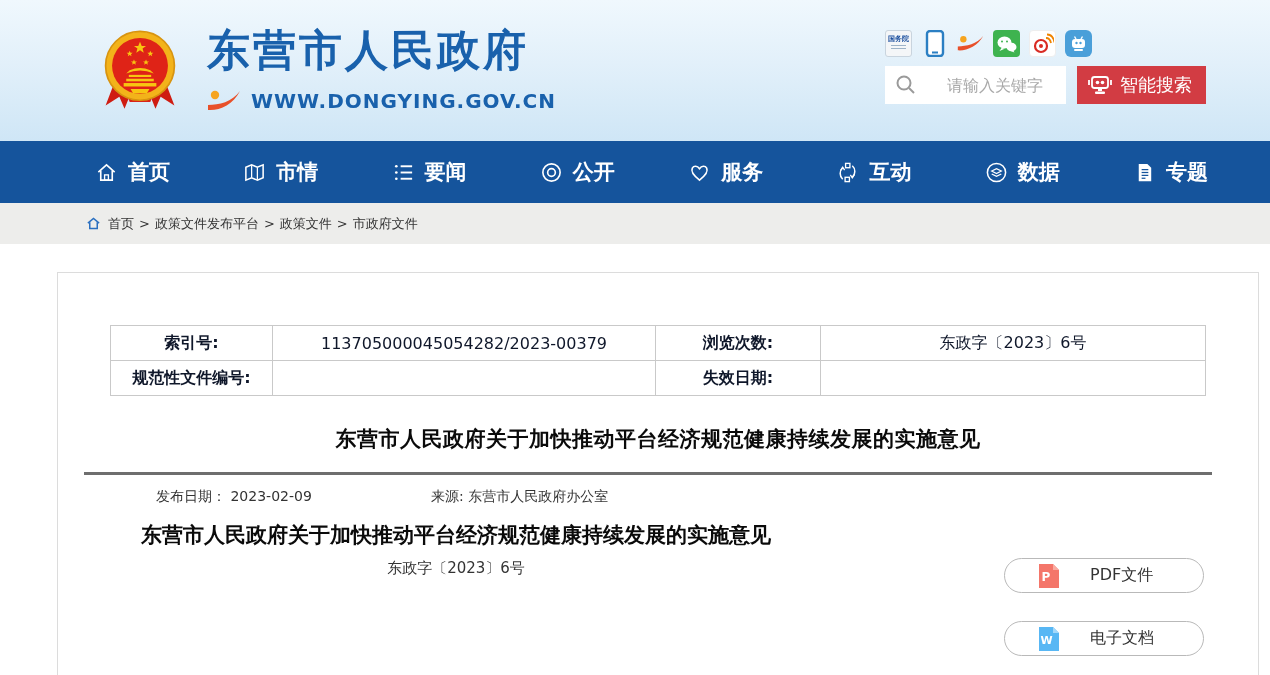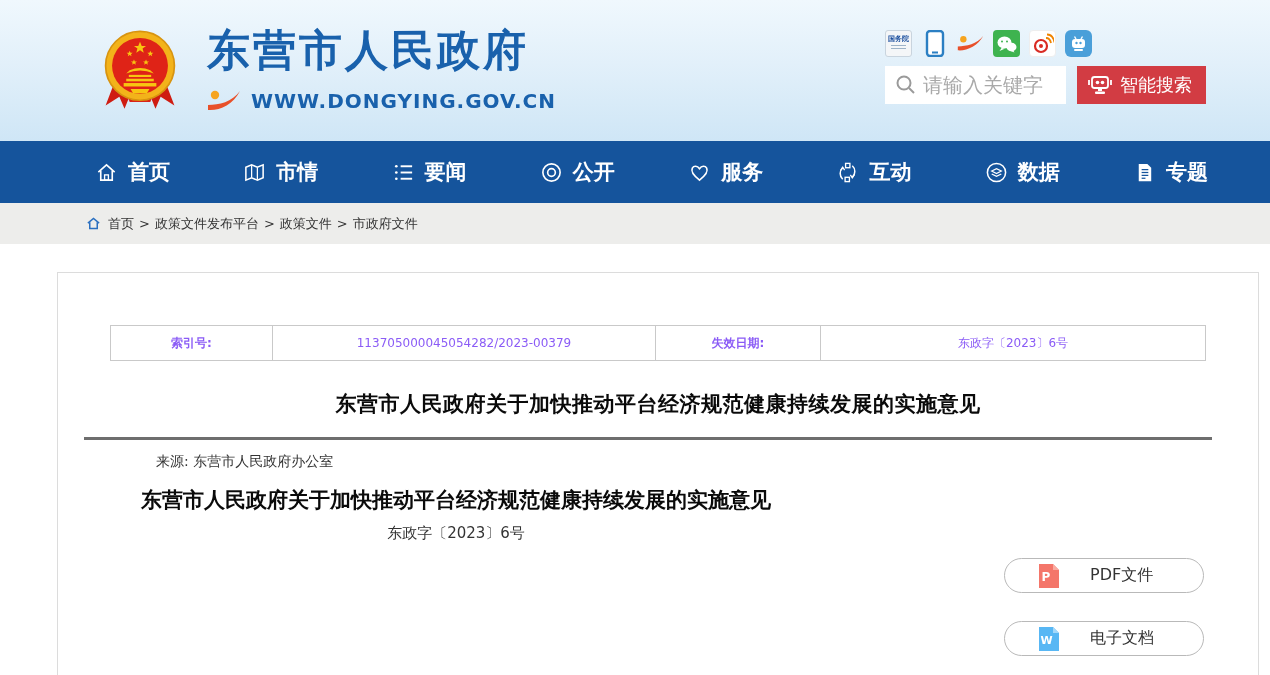--- a/index.html
+++ b/index.html
@@ -21,42 +21,42 @@
 
   .quick-icons { position:absolute; left:885px; top:30px; display:flex; gap:9px; align-items:center; }
   .qicon { width:27px; height:27px; border-radius:4px; cursor:pointer; display:flex; align-items:center; justify-content:center; overflow:hidden; }
   .qicon-sc { background:#f4f6f8; border:1px solid #c9d4de; border-radius:3px; flex-direction:column; }
   .qicon-sc .sc-txt { font-size:7px; font-weight:bold; color:#1a4e9e; line-height:1; }
   .sc-lines { width:15px; height:6px; margin-top:2px;
     background:repeating-linear-gradient(180deg,#9db3c8 0 1px,transparent 1px 3px); }
 
   .search-row { position:absolute; left:885px; top:66px; display:flex; align-items:center; }
   .search-box { position:relative; width:181px; height:38px; background:#fff; }
-  .search-box input { width:100%; height:100%; border:none; outline:none; padding:0 8px 0 38px; font-size:20px; color:#333; background:transparent; font-family:inherit; }
+  .search-box input { width:100%; height:100%; border:none; outline:none; padding:0 8px 0 38px; font-size:16px; color:#333; background:transparent; font-family:inherit;margin-left:24px; }
   .search-box input::placeholder { color:#a9a9a9; }
   .mag { position:absolute; left:10px; top:8px; }
   .search-btn { width:100px; height:38px; background:#d23c43; color:#fff; font-size:18px; border:none; cursor:pointer; font-family:inherit; }
   .smart-btn { margin-left:11px; height:38px; background:#d23c43; color:#fff; font-size:18px; border:none; cursor:pointer; display:flex; align-items:center; gap:7px; padding:0 14px 0 10px; white-space:nowrap; font-family:inherit; }
 
   
   .nav { height:62px; background:#15549c; display:flex; align-items:center; justify-content:space-between; padding:0 62px 0 95px; }
   .nav-item { display:flex; align-items:center; gap:10px; color:#fff; font-size:21px; font-weight:bold; cursor:pointer; }
   .nav-item svg { display:block; }
 
   
   .crumb-bar { height:41px; background:#ededeb; display:flex; align-items:center; padding-left:86px; font-size:13px; color:#333; }
   .crumb-bar .sep { margin:0 5px; color:#333; }
   .crumb-link { cursor:pointer; }
   .crumb-home { margin-right:7px; display:flex; align-items:center; }
 
   
   .card { position:absolute; left:57px; top:272px; width:1202px; height:460px; background:#fff; border:1px solid #dcdcdc; }
 
   table.meta { border-collapse:collapse; table-layout:fixed; margin:52px auto 0; width:1095px; }
-  table.meta td { border:1px solid #c9c9c9; height:35px; text-align:center; font-size:12px; color:#8b5cf6; padding:0 6px; overflow:hidden; white-space:nowrap; }
+  table.meta td { border:1px solid #c9c9c9; height:35px; text-align:center; font-size:16px; color:#0f172a; padding:0 6px; overflow:hidden; white-space:nowrap; }
   td.lbl { font-weight:bold; }
 
   .list-title { margin-top:29px; text-align:center; font-size:21px; font-weight:bold; color:#0a0a0a; letter-spacing:0.5px; }
   .divider { margin:19px 0 0 26px; width:1128px; border-top:3px solid #6e6e6e; }
 
   .meta-row { margin-top:13px; padding-left:98px; display:flex; font-size:14px; color:#333; }
   .meta-item1 { width:275px; } .meta-item2 { width:230px; }
 
   .doc-col { width:690px; margin-left:53px; text-align:center; }
   .doc-title { margin-top:15px; font-size:21px; font-weight:bold; color:#0a0a0a; }
@@ -268,30 +268,40 @@
     <colgroup>
         <col style="width:162px">
         <col style="width:383px">
         <col style="width:165px">
         <col style="width:385px">
       </colgroup>
     <tbody>
       <tr>
         <td class="lbl">索引号:</td>
         <td>113705000045054282/2023-00379</td>
+        <td class="lbl">浏览次数:</td>
+        <td>东政字〔2023〕6号</td>
+      </tr>
+      <tr>
+        <td class="lbl">规范性文件编号:</td>
+        <td></td>
         <td class="lbl">失效日期:</td>
-        <td>东政字〔2023〕6号</td>
+        <td></td>
       </tr>
     </tbody>
   </table>
 
   <div class="list-title">东营市人民政府关于加快推动平台经济规范健康持续发展的实施意见</div>
   <div class="divider"></div>
 
   <div class="meta-row">
+    <div class="meta-item1">
+      <span>发布日期：</span>
+      <span>2023-02-09</span>
+    </div>
     <div>
       <span>来源:</span>
       <span>东营市人民政府办公室</span>
     </div>
   </div>
 
   <div class="doc-col">
     <div class="doc-title">东营市人民政府关于加快推动平台经济规范健康持续发展的实施意见</div>
     <div class="doc-number">东政字〔2023〕6号</div>
   </div>

